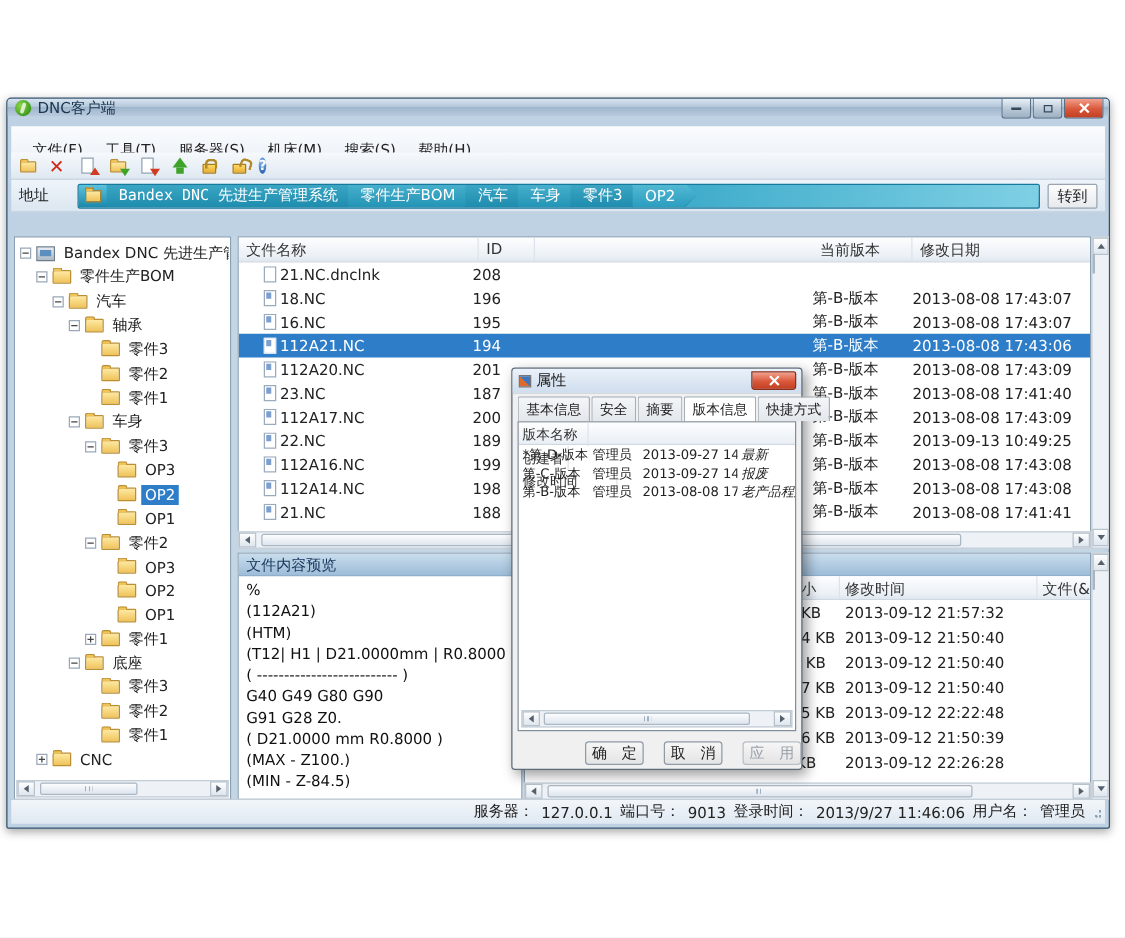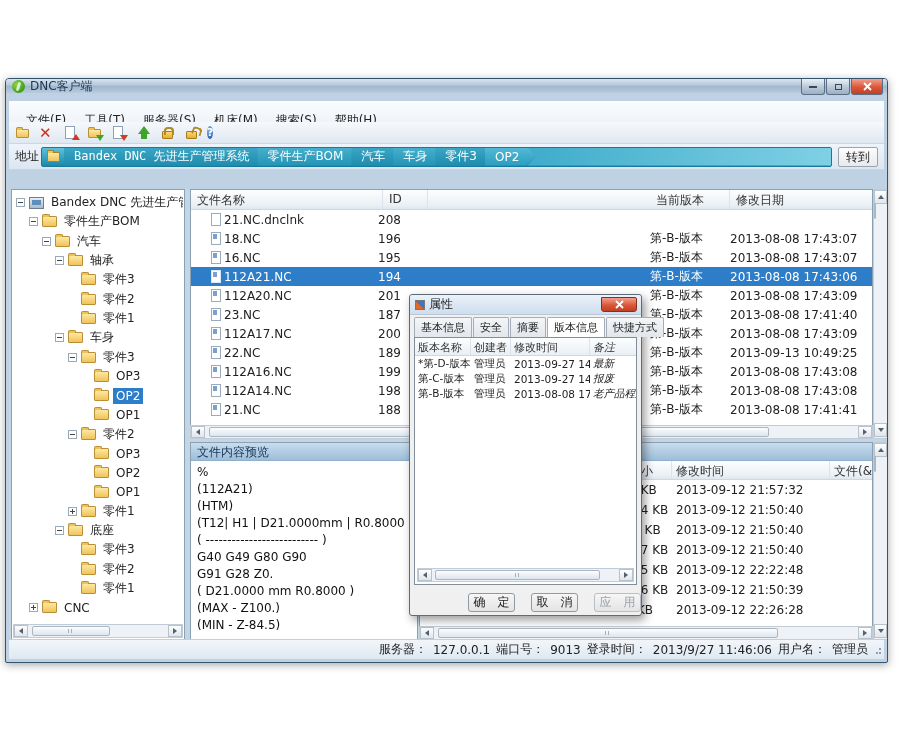--- a/index.html
+++ b/index.html
@@ -36,21 +36,21 @@
   .arrow-up-green { position:absolute; left:3px; top:1px; width:0; height:0; border-left:6px solid transparent; border-right:6px solid transparent; border-bottom:8px solid #3fa32a; }
   .arrow-up-green::after { content:""; position:absolute; left:-3px; top:8px; width:6px; height:5px; background:#3fa32a; }
   .ico-xbig { color:#cf2a17; font-weight:bold; font-size:15px; line-height:16px; }
   .ico-lock { position:absolute; left:3px; top:6px; width:11px; height:8px; background:linear-gradient(180deg,#ffd86b,#e8ae2e); border:1px solid #a57d1d; border-radius:1px; }
   .ico-lock::before { content:""; position:absolute; left:1px; top:-5px; width:6px; height:6px; border:2px solid #b08a25; border-bottom:none; border-radius:4px 4px 0 0; }
   .ico-lock.open::before { left:5px; transform:rotate(18deg); }
   .ico-help { width:15px; height:15px; border-radius:50%; background:radial-gradient(circle at 35% 30%,#7fb4e8,#2158a8); color:#fff; font-weight:bold; font-size:11px; text-align:center; line-height:15px; }
 
   
   .addrbar { position:absolute; left:3px; right:3px; top:65px; height:26px; background:linear-gradient(180deg,#eef4fa,#dce6f0); display:flex; align-items:center; padding:0 6px; border-bottom:1px solid #c8d4e0; }
-  .addr-label { margin-right:2px; }
+  .addr-label { margin-right:23px; }
   .crumbbar { flex:1; height:20px; display:flex; align-items:stretch; background:linear-gradient(180deg,#5cc1dc,#1b87aa); border:1px solid #177a9c; border-radius:2px; overflow:hidden; color:#fff; }
   .crumb-folder { width:22px; display:flex; align-items:center; justify-content:center; }
   .crumb-folder i { width:13px; height:10px; background:linear-gradient(180deg,#fde9a2,#f0c35a); border:1px solid #a8812d; border-radius:1px; display:block; position:relative; }
   .crumb-folder i::before { content:""; position:absolute; left:-1px; top:-3px; width:5px; height:2px; background:#f0c35a; border:1px solid #a8812d; border-bottom:none; }
   .crumb { position:relative; display:flex; align-items:center; padding:0 16px 0 10px; margin-right:-8px; clip-path:polygon(0 0, calc(100% - 9px) 0, 100% 50%, calc(100% - 9px) 100%, 0 100%); font-size:12px; white-space:nowrap; }
   .crumb.c0 { background:linear-gradient(180deg,#3ba6c4,#1e8cae); font-family:"DejaVu Sans Mono","Liberation Mono",monospace; }
   .crumb.c1 { background:linear-gradient(180deg,#46afcc,#2394b6); }
   .crumb.c2 { background:linear-gradient(180deg,#3ba6c4,#1e8cae); }
   .crumb.c3 { background:linear-gradient(180deg,#46afcc,#2394b6); }
   .crumb.c4 { background:linear-gradient(180deg,#3ba6c4,#1e8cae); }
@@ -143,21 +143,21 @@
 
   
   .dialog { position:absolute; left:400px; top:105px; width:233px; height:322px; background:#f0f0f0; border:1px solid #5d6b7a; border-radius:3px; box-shadow:3px 4px 10px rgba(0,0,0,.4); z-index:10; }
   .dlg-title { height:20px; background:linear-gradient(180deg,#eaf2fa,#cfdded); border-bottom:1px solid #b9c8d6; display:flex; align-items:center; padding-left:5px; border-radius:3px 3px 0 0; }
   .dlg-ico { width:10px; height:10px; margin-right:4px; background:linear-gradient(45deg,#e06a2b 0 50%,#3f76c0 50% 100%); border:1px solid #777; }
   .dlg-close { position:absolute; right:4px; top:2px; width:36px; height:15px; background:linear-gradient(180deg,#f3a08d,#d9573a 55%,#c23f22); border:1px solid #8c2d17; border-radius:0 2px 3px 3px; display:flex; align-items:center; justify-content:center; }
   .dlg-tabs { display:flex; align-items:flex-end; padding:3px 4px 0 4px; height:22px; }
   .dtab2 { font-size:11px; padding:2px 6px; border:1px solid #a5aeb8; border-bottom:none; background:linear-gradient(180deg,#f4f6f8,#e2e7ec); margin-right:1px; border-radius:2px 2px 0 0; white-space:nowrap; }
   .dtab2.active { background:#fff; position:relative; top:1px; padding-bottom:3px; }
   .dlg-box { position:absolute; left:4px; right:4px; top:42px; height:248px; background:#fff; border:1px solid #828e9a; overflow:hidden; }
-  .vhead { display:flex; height:18px; background:linear-gradient(180deg,#fdfefe,#e9eff5); border-bottom:1px solid #cfd8e1; font-size:11px; color:#333; }
+  .vhead { display:flex; height:18px; background:linear-gradient(180deg,#fdfefe,#e9eff5); border-bottom:1px solid #cfd8e1; font-size:11px; color:#333;flex-direction:column; }
   .vhead span { border-right:1px solid #dde3ea; padding:2px 3px; white-space:nowrap; overflow:hidden; }
   .vr { display:flex; height:15px; font-size:10.5px; align-items:center; }
   .vr span { padding:0 3px; white-space:nowrap; overflow:hidden; }
   .v-name{width:56px;flex:none;} .v-creator{width:40px;flex:none;} .v-time{width:79px;flex:none;} .v-note{flex:1;border-right:none!important;font-style:italic;}
   .dlg-hscroll { position:absolute; left:2px; right:2px; bottom:2px; }
   .dlg-btns { position:absolute; left:0; right:0; top:298px; display:flex; gap:16px; padding-left:58px; }
   .btn { width:52px; height:19px; background:linear-gradient(180deg,#f6f6f6,#e4e4e4); border:1px solid #8e9aa6; border-radius:3px; text-align:center; line-height:17px; font-size:12px; letter-spacing:4px; padding-left:4px; }
   .btn.disabled { color:#9aa2aa; border-color:#b8bec6; letter-spacing:4px; }
 </style>
 </head>

